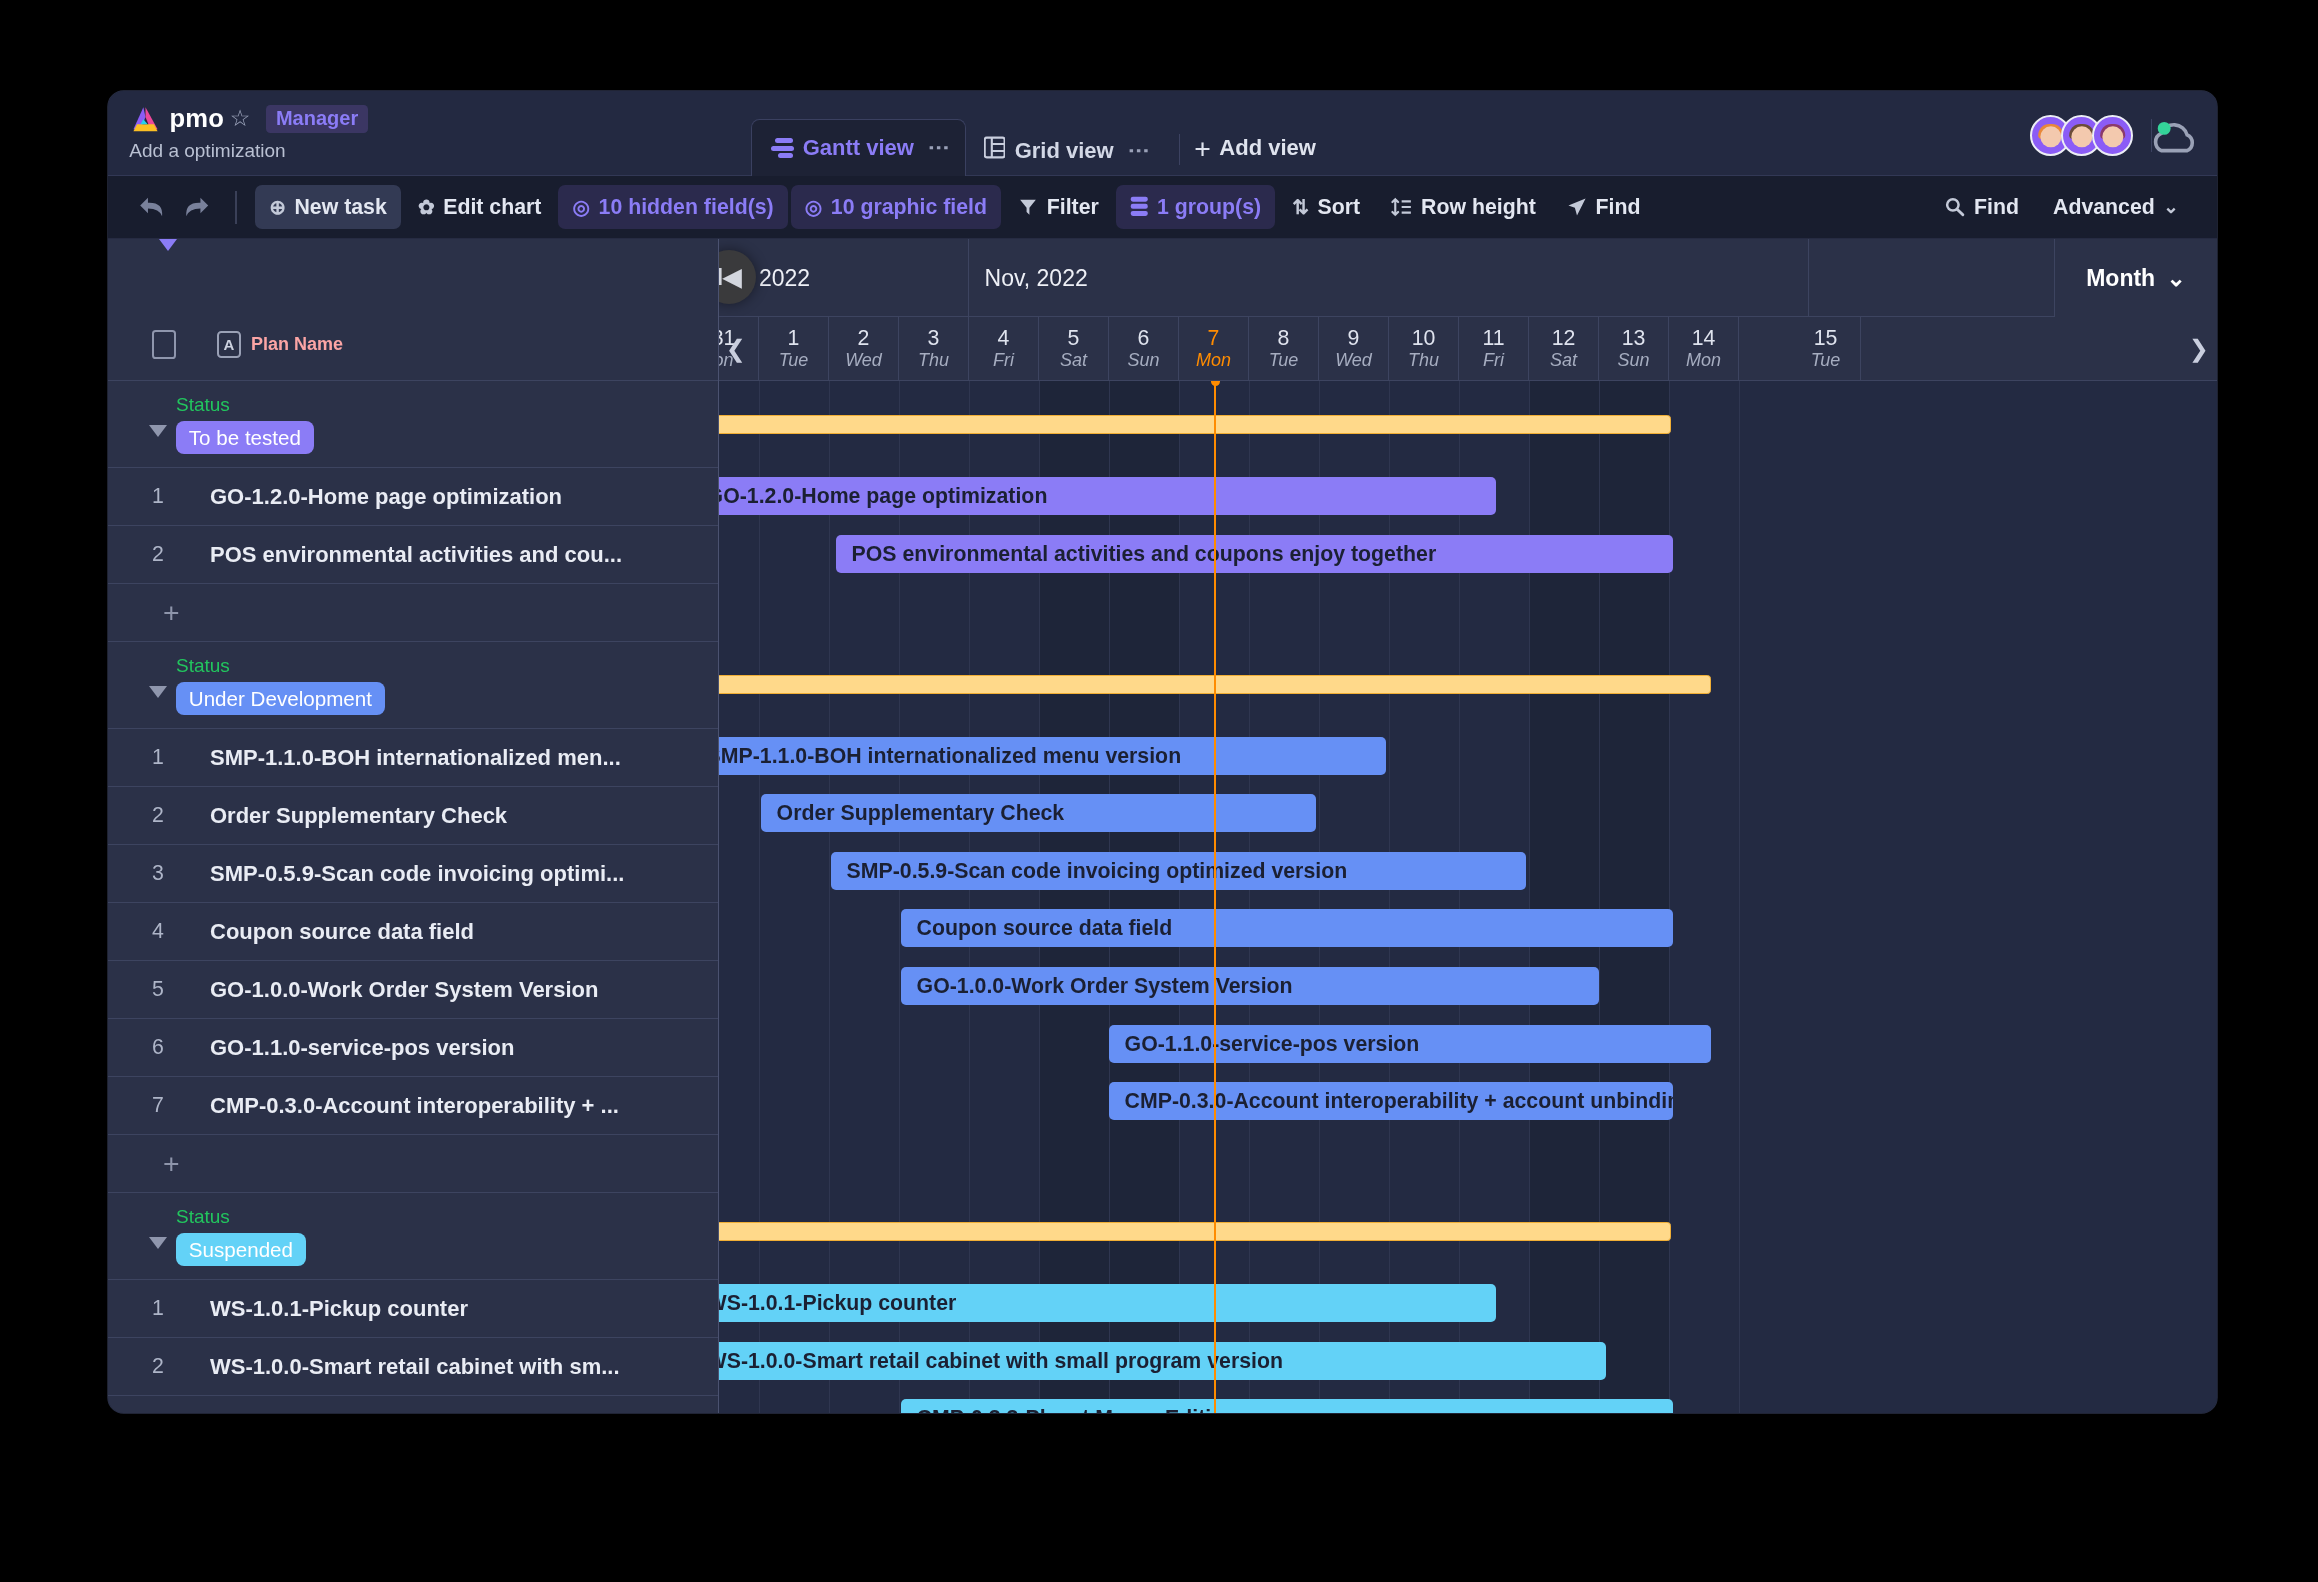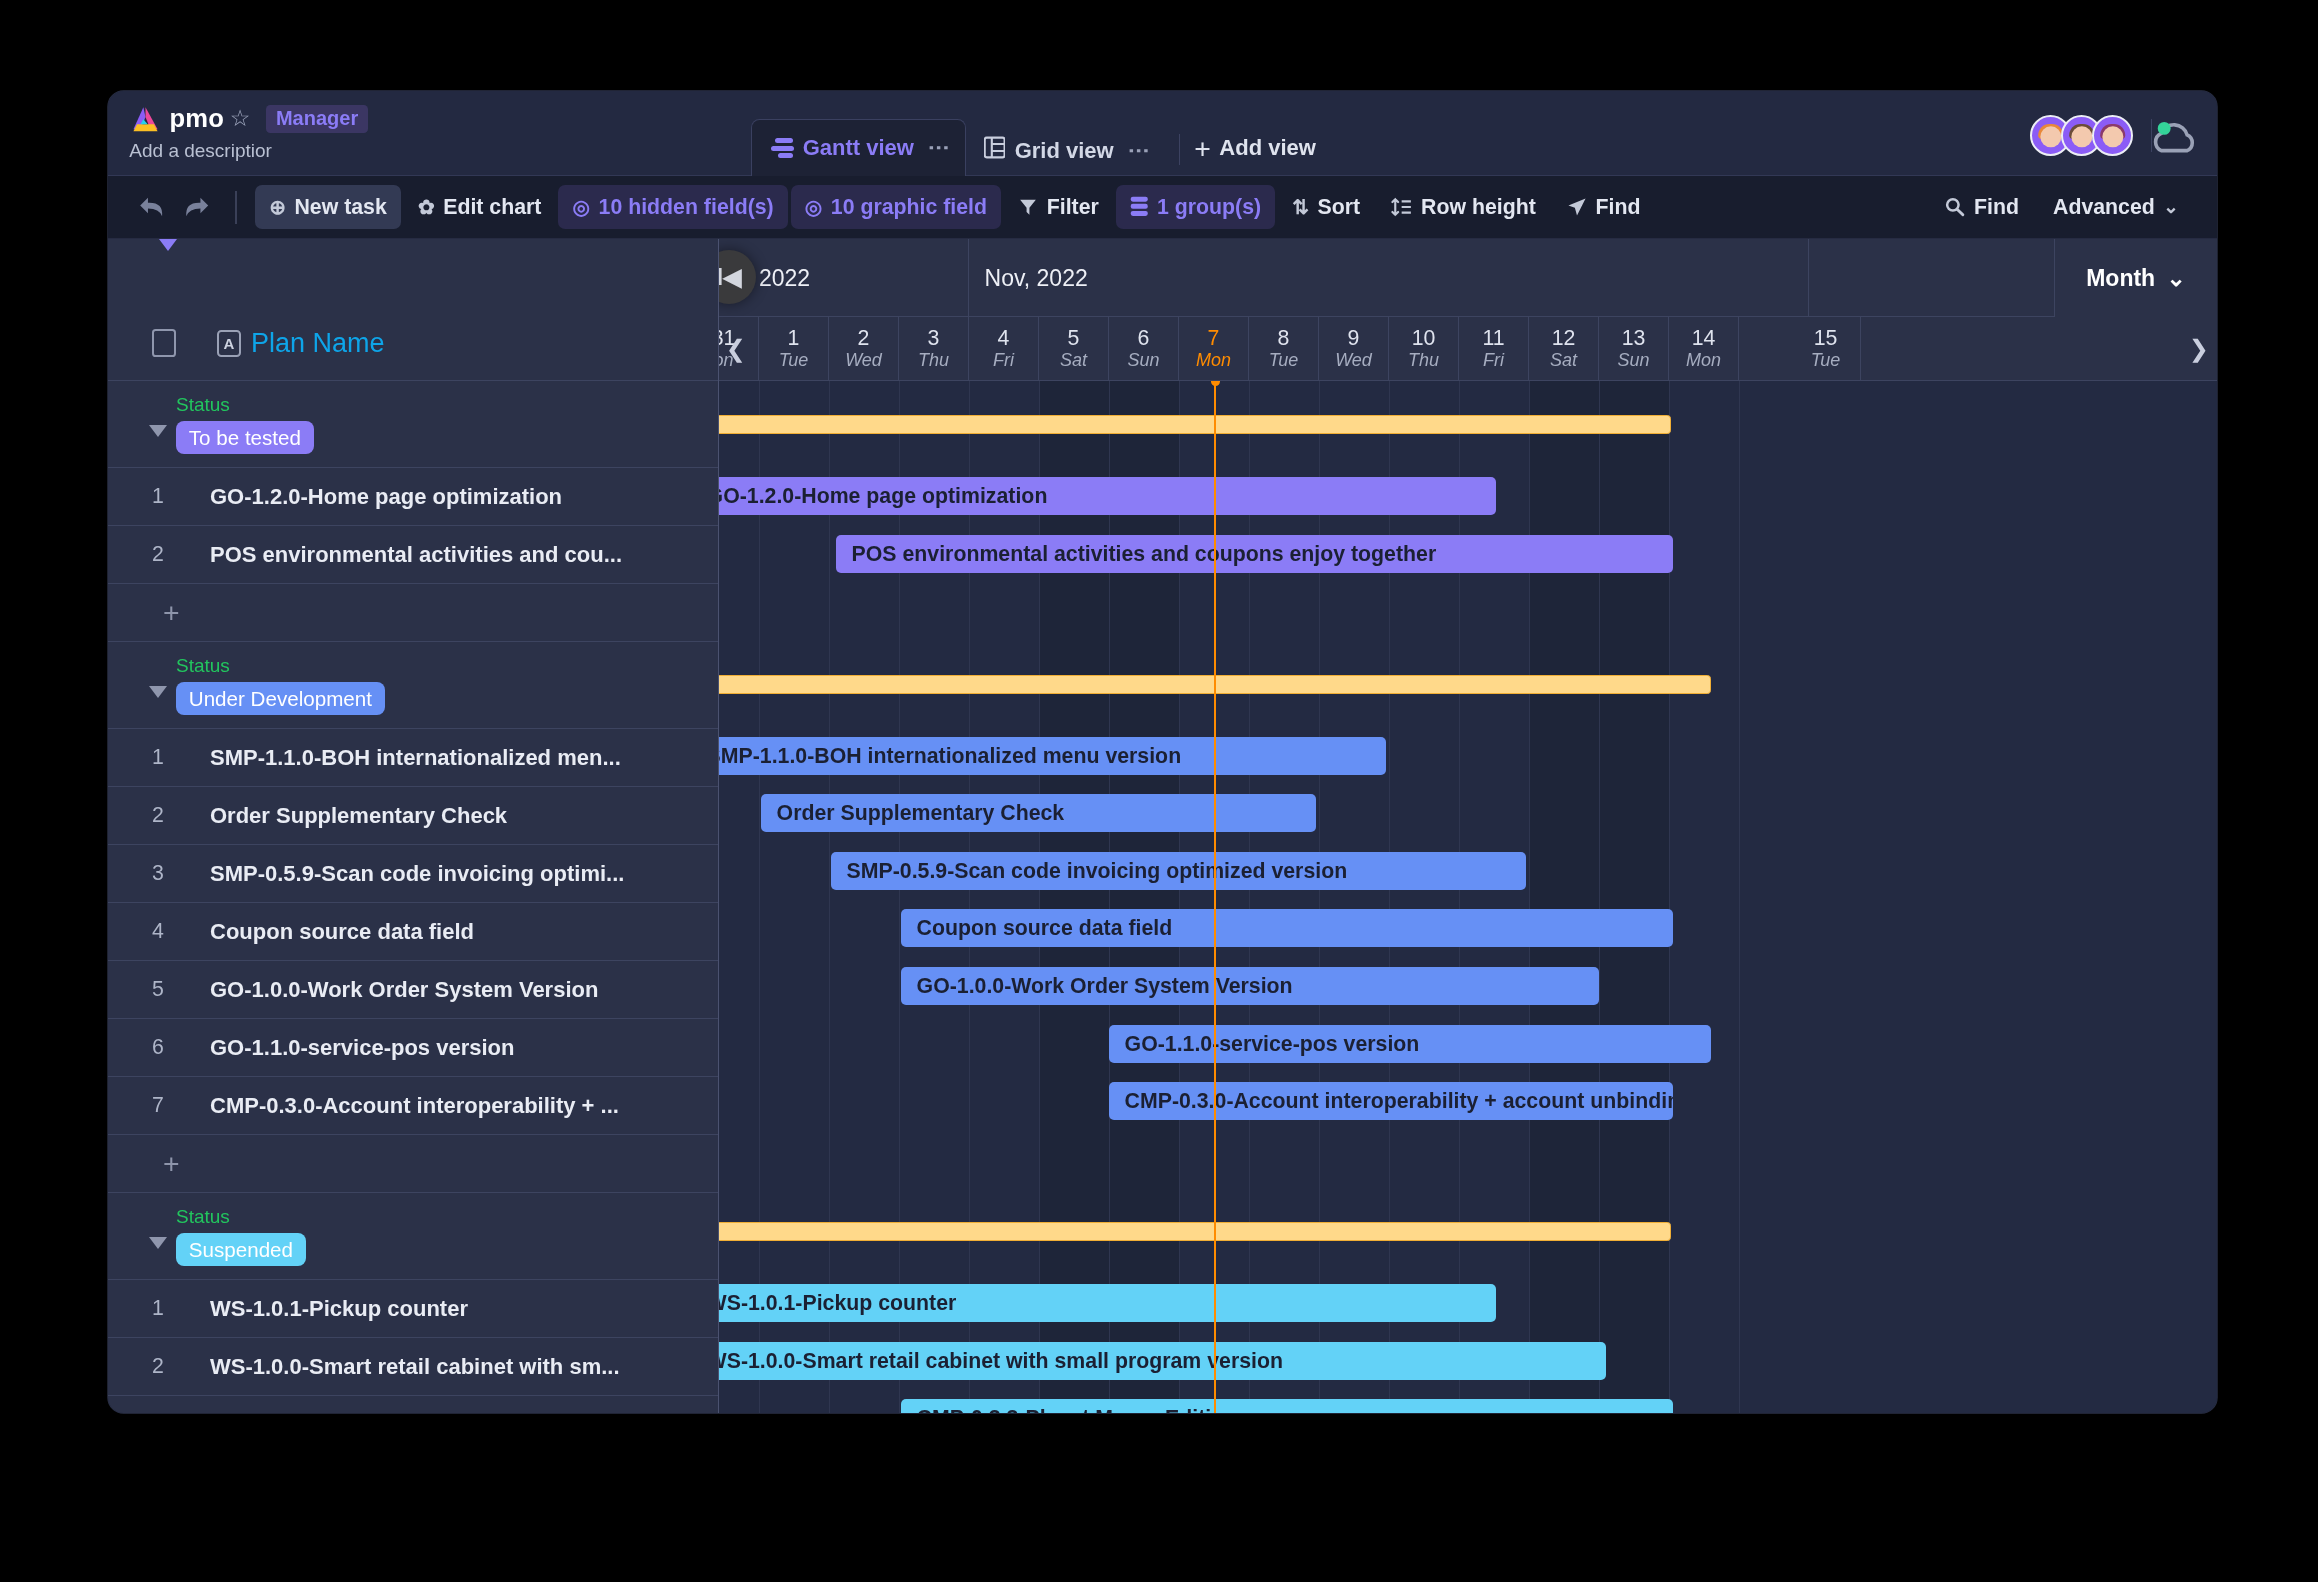--- a/index.html
+++ b/index.html
@@ -140,21 +140,21 @@
     display: flex; align-items: center; padding-left: 44px; gap: 41px;
   }
   #select-all-box {
     width: 24px; height: 28.4px; border: 2.1px solid #8f96ad; border-radius: 3.6px;
   }
   .field-chip {
     width: 24px; height: 27px; border: 2.1px solid #9aa1b6; border-radius: 4.3px;
     display: flex; align-items: center; justify-content: center;
     font-size: 15px; font-weight: bold; color: #cdd2e0;
   }
-  #plan-name-label { font-size: 27px; font-weight: normal; color: #0ea5e9; margin-left: -30px; }
+  #plan-name-label { font-size: 18px; font-weight: bold; color: #fca5a5; margin-left: -30px; }
   #plan-name-wrap { display: flex; align-items: center; gap: 10px; }
 
   .group-header {
     height: 87px; position: relative;
     border-bottom: 0.7px solid #3d4460;
     display: flex; align-items: center;
   }
   .group-caret {
     position: absolute; left: 41px; top: 44px;
     width: 0; height: 0;
@@ -270,21 +270,21 @@
             <path d="M20 3 L6 34 L16 34 L23 17 Z" fill="#8b5cf6"></path>
             <path d="M23 3 L23 17 L30 34 L40 34 Z" fill="#ec4899"></path>
             <path d="M11 27 L6 37 L40 37 L35 27 Z" fill="#fbbf24"></path>
             <path d="M16 27 L20 20 L26 27 Z" fill="#22d3ee"></path>
           </svg>
         </span>
         <span id="brand-title">pmo</span>
         <span id="star-icon">☆</span>
         <span id="role-badge">Manager</span>
       </div>
-      <div id="brand-desc">Add a descriptior</div>
+      <div id="brand-desc">Add a optimization</div>
     </div>
 
     <div id="view-tabs">
       <div class="view-tab active">
         <span class="gantt-glyph">
             <i></i>
             <i></i>
             <i></i>
           </span>
         <span>Gantt view</span>

